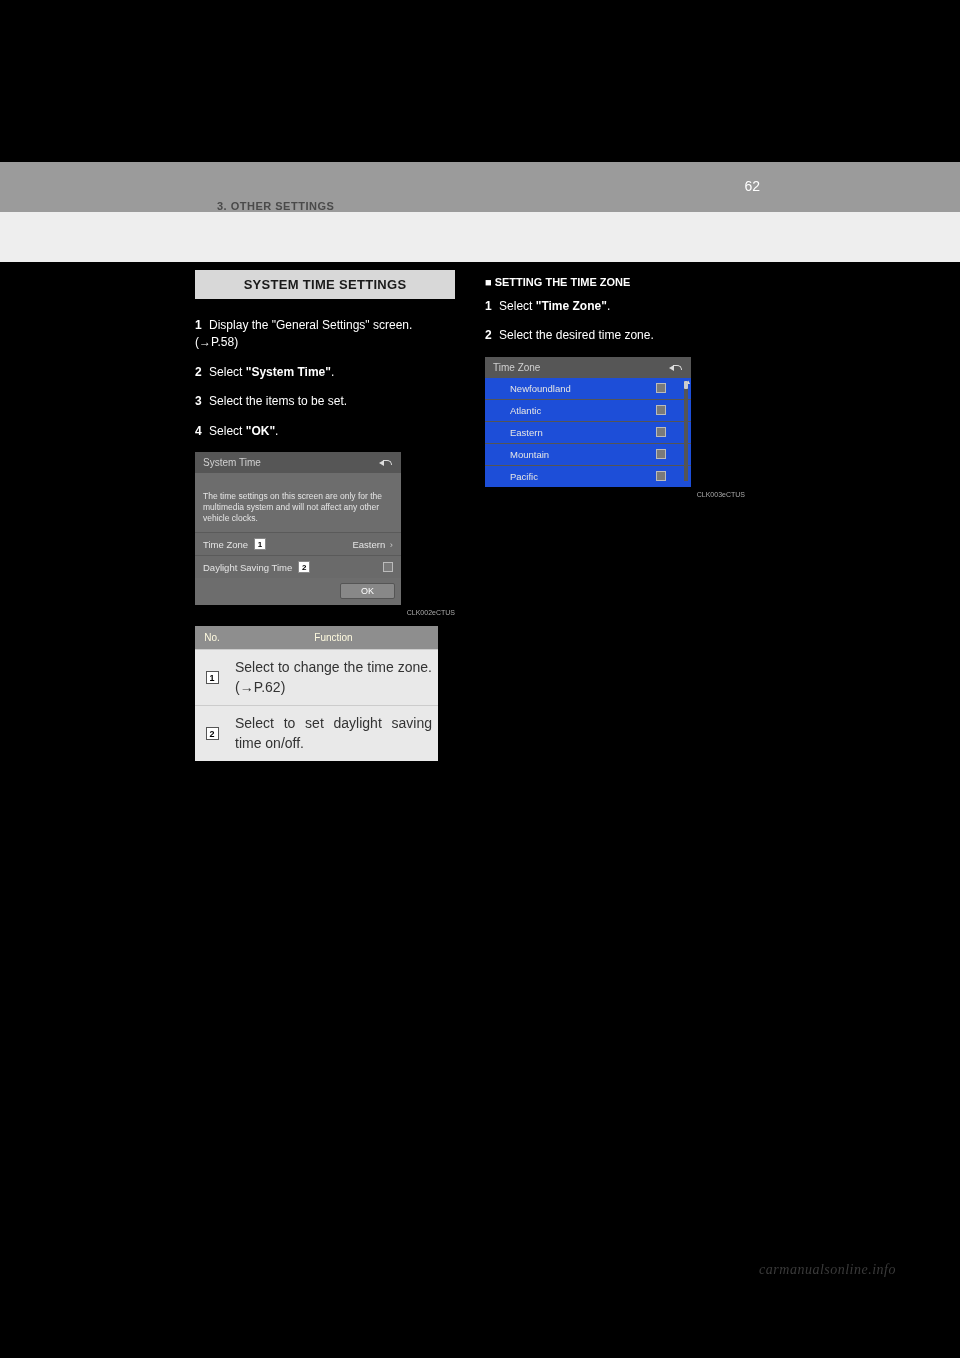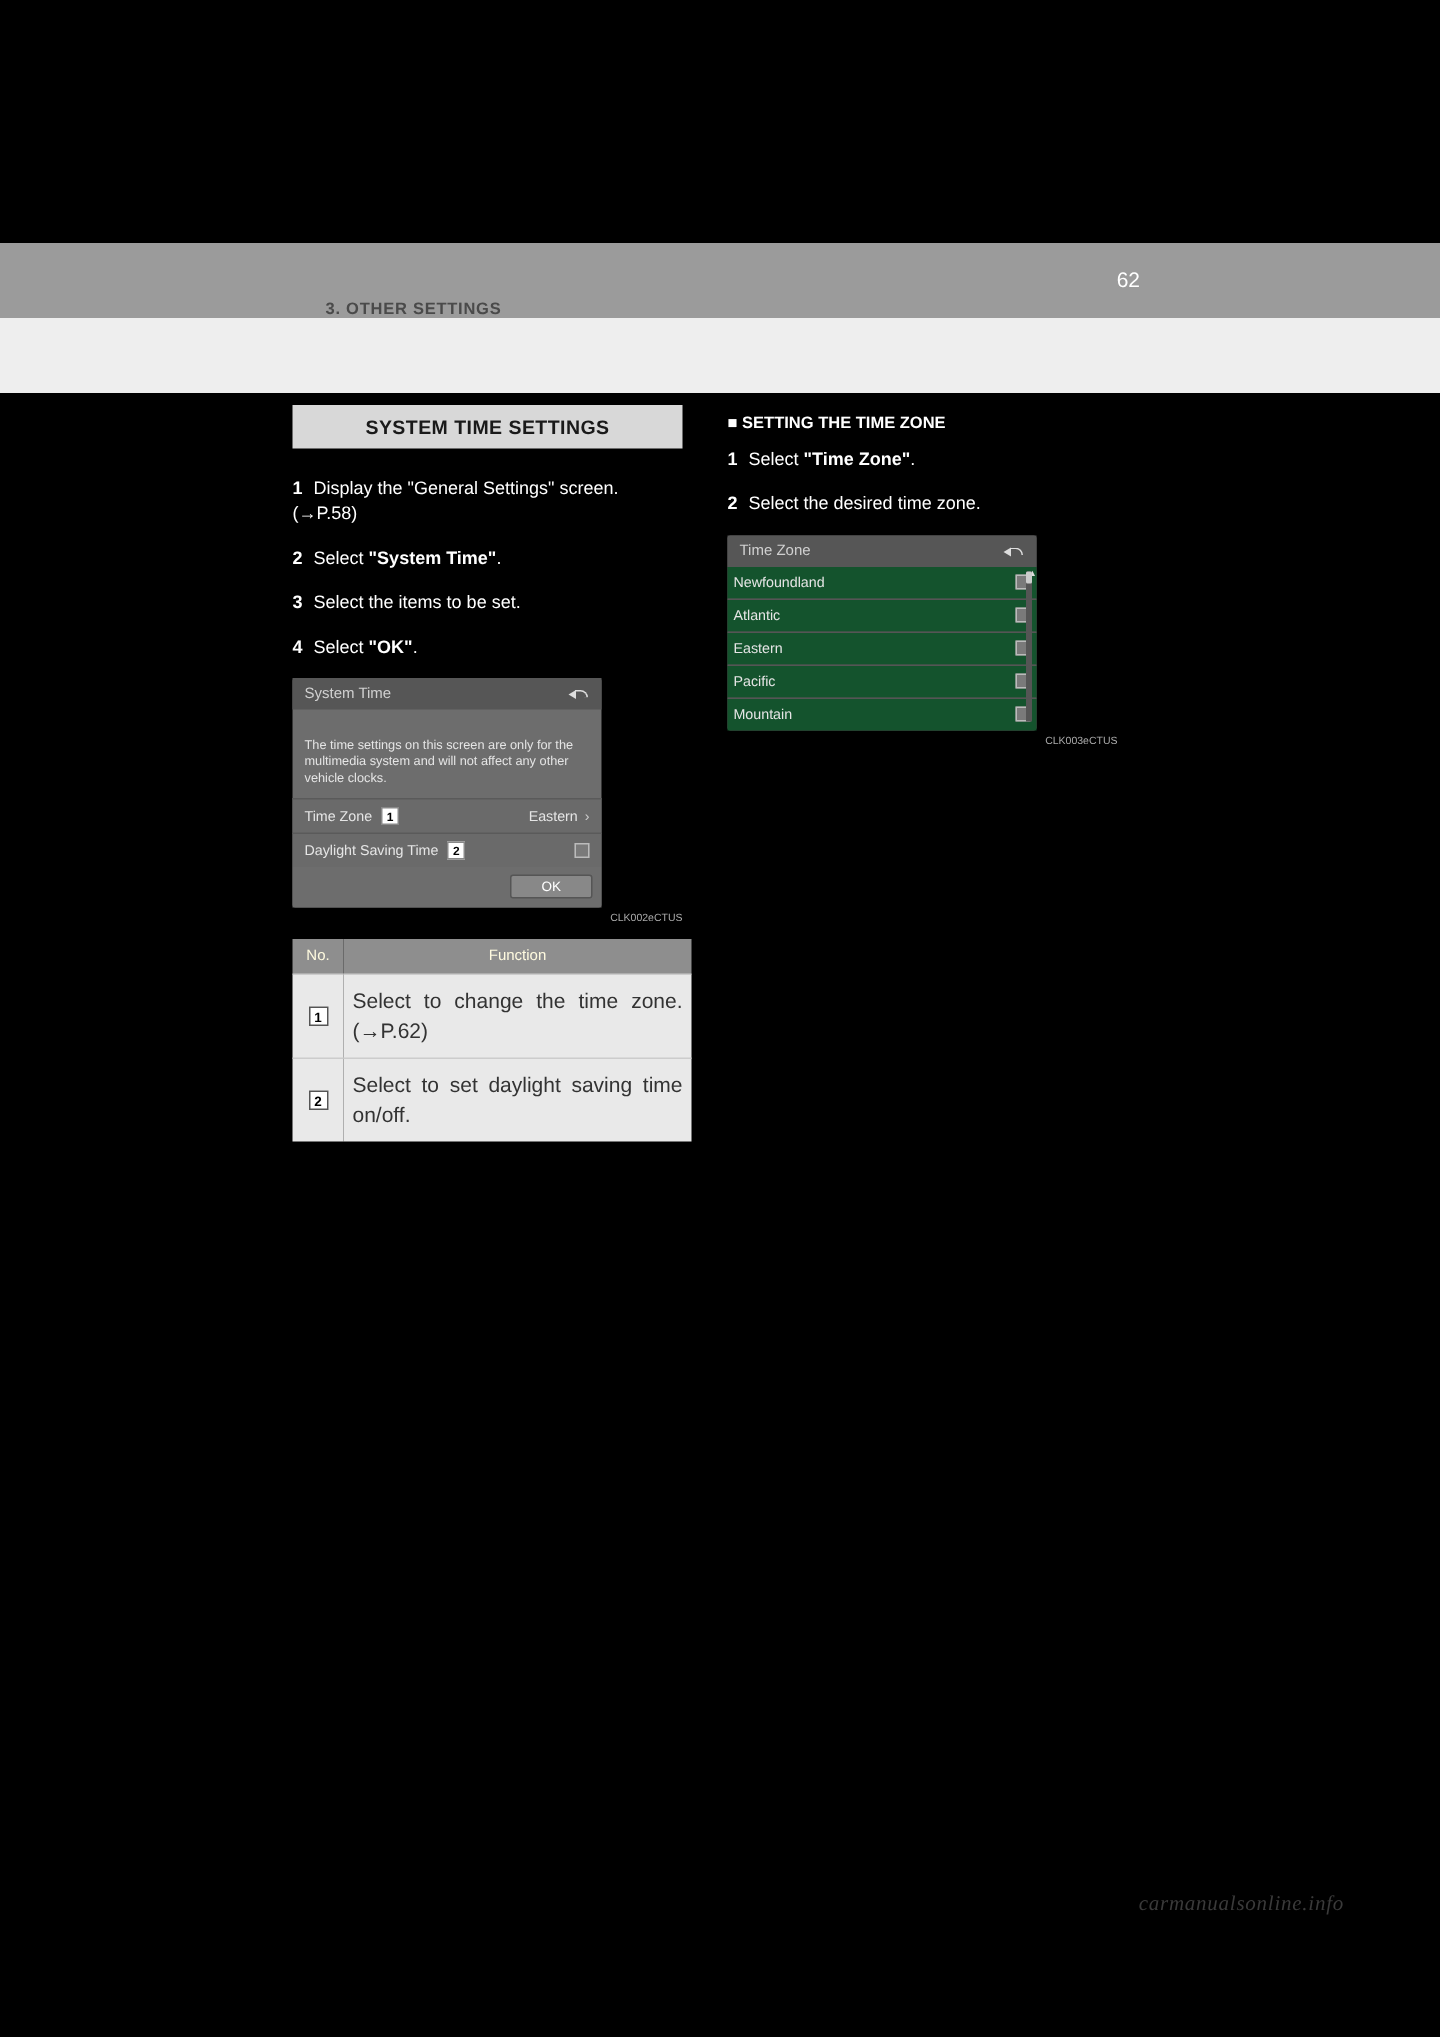--- a/index.html
+++ b/index.html
@@ -33,29 +33,29 @@
   .screen-row { display: flex; align-items: center; justify-content: space-between; padding: 5px 8px; border-top: 1px solid #5a5a5a; background: #6a6a6a; font-size: 9.5px; }
   .screen-row .left-group { display: flex; align-items: center; }
   .callout { display: inline-block; width: 12px; height: 12px; line-height: 12px; text-align: center; background: #fff; color: #000; font-size: 8px; font-weight: bold; border: 1px solid #888; margin-left: 6px; }
   .chevron { color: #ccc; margin-left: 2px; }
   .checkbox { display: inline-block; width: 10px; height: 10px; border: 1px solid #bbb; background: #7a7a7a; }
   .ok-row { display: flex; justify-content: flex-end; padding: 5px 6px 6px 6px; background: #6d6d6d; }
   .ok-btn { background: #888; color: #fff; font-size: 9px; padding: 2px 20px; border-radius: 2px; border: 1px solid #555; }
   .screen-code { text-align: right; font-size: 7px; color: #aaa; margin-bottom: 10px; }
 
   
-  .func-table { width: 266px; border-collapse: collapse; font-size: 10px; }
+  .func-table { width: 243px; border-collapse: collapse; font-size: 10px; }
   .func-table th { background: #8e8e8e; color: #fffbe0; font-weight: normal; padding: 6px 4px; font-size: 10px; }
   .func-table td { background: #e9e9e9; color: #333; padding: 8px 6px; vertical-align: middle; border-top: 1px solid #ccc; }
   .func-table td.no { width: 34px; text-align: center; }
   .func-table .callout-td { display: inline-block; width: 13px; height: 13px; line-height: 13px; text-align: center; background: #fff; color: #000; font-size: 9px; font-weight: bold; border: 1px solid #555; }
   .func-table .fn-text { text-align: justify; font-size: 14px; line-height: 1.4; }
 
   
-  .tz-row { display: flex; align-items: center; justify-content: space-between; padding: 5px 4px; border-top: 1px solid #555; background: #14532d; font-size: 9.5px; }
+  .tz-row { display: flex; align-items: center; justify-content: space-between; padding: 5px 25px; border-top: 1px solid #555; background: #1d4ed8; font-size: 9.5px; }
   .tz-row.first { border-top: none; }
   .radio { display: inline-block; width: 10px; height: 10px; border: 1px solid #bbb; background: #7a7a7a; }
   .scroll-track { position: absolute; right: 3px; top: 24px; bottom: 6px; width: 4px; background: #555; }
   .scroll-thumb { position: absolute; right: 3px; top: 24px; width: 4px; height: 8px; background: #ccc; border-radius: 1px; }
   .arrow-up { position: absolute; right: 1px; top: 21px; font-size: 7px; color: #ddd; }
 
   .watermark { position: absolute; bottom: 80px; right: 64px; font-size: 14px; color: #3a3a3a; font-style: italic; font-family: Georgia, serif; letter-spacing: 0.5px; margin-left: 16px; }
 </style>
 </head>
 <body>
@@ -162,25 +162,25 @@
       </div>
       <div class="tz-row">
         <span>Atlantic</span>
         <span class="radio"></span>
       </div>
       <div class="tz-row">
         <span>Eastern</span>
         <span class="radio"></span>
       </div>
       <div class="tz-row">
-        <span>Pacific</span>
+        <span>Mountain</span>
         <span class="radio"></span>
       </div>
       <div class="tz-row">
-        <span>Mountain</span>
+        <span>Pacific</span>
         <span class="radio"></span>
       </div>
       <span class="arrow-up">▴</span>
       <span class="scroll-track"></span>
       <span class="scroll-thumb"></span>
     </div>
     <div class="screen-code">CLK003eCTUS</div>
   </div>
 
   <div class="watermark">carmanualsonline.info</div>

